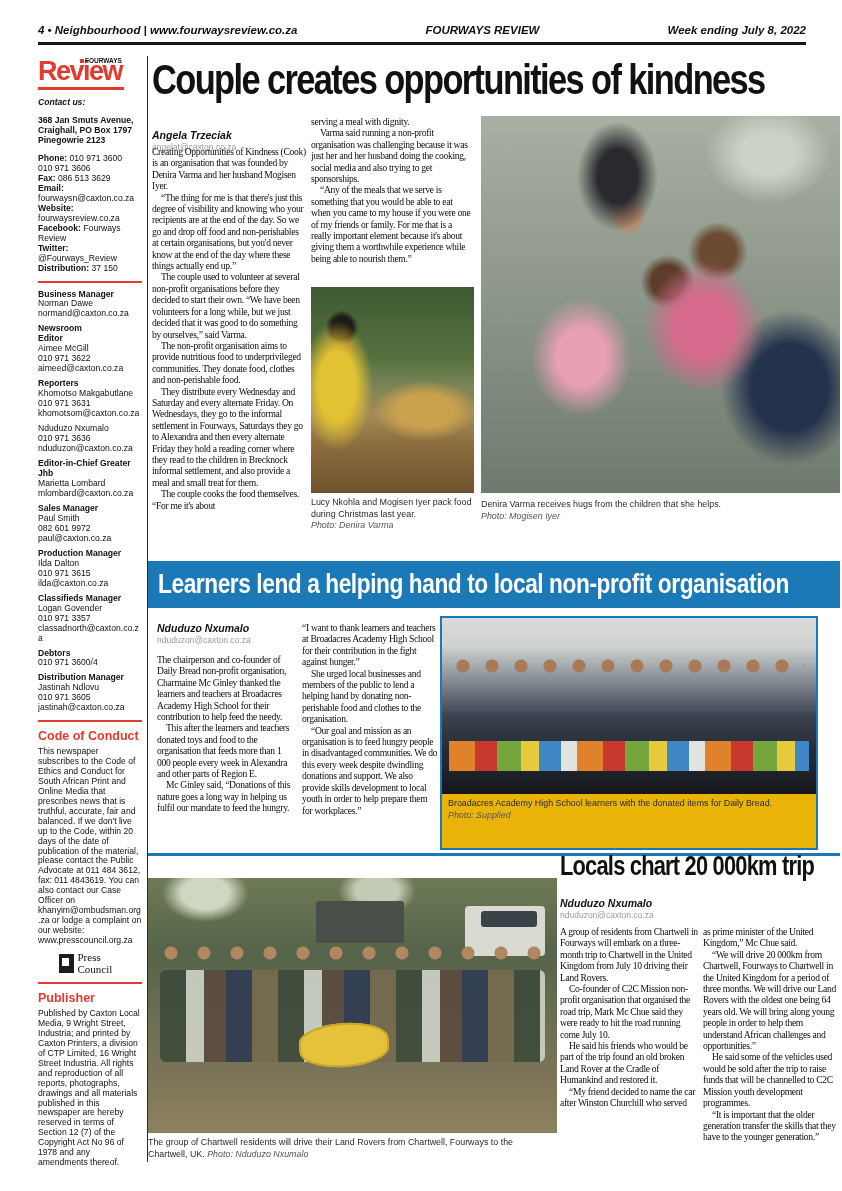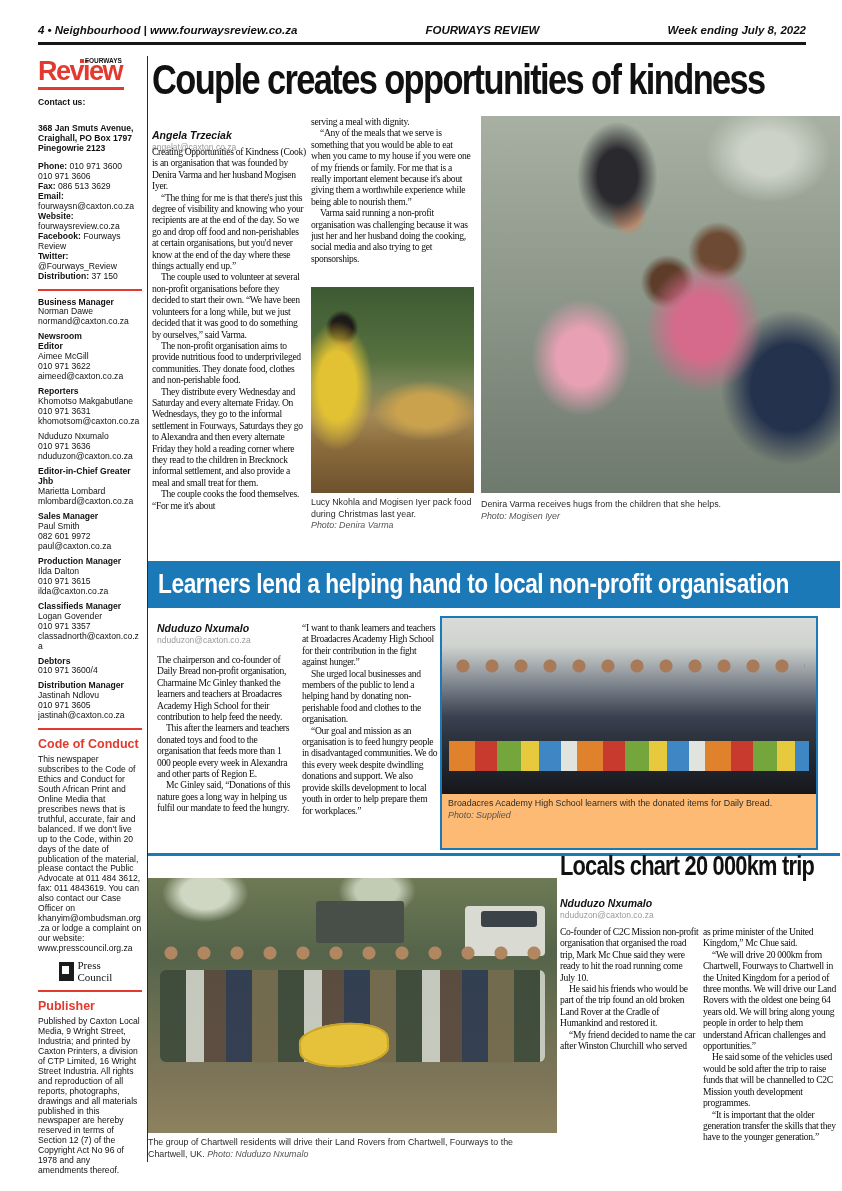--- a/index.html
+++ b/index.html
@@ -18,21 +18,21 @@
   .v-rule{ position:absolute; left:147px; top:56px; width:1px; height:1106px; background:#2a2a2a; }
 
   
   .sidebar{ position:absolute; left:38px; top:56px; width:104px; height:1122px; overflow:hidden;
     font-size:8.6px; line-height:1.16; overflow-wrap:anywhere; }
   .logo{ position:relative; height:38px; margin-bottom:4px; }
   .logo-main{ font-weight:800; font-size:27px; letter-spacing:-1.5px; color:var(--red); line-height:30px; }
   .logo-sub{ position:absolute; left:42px; top:1px; font-size:6.5px; font-weight:700; color:#111; display:flex; align-items:center; gap:1px;}
   .red-sq{ width:4px; height:4px; background:var(--red); display:inline-block; }
   .logo-bar{ position:absolute; left:0; top:31px; width:86px; height:3px; background:var(--red); }
-  .contact-h{ font-weight:700; margin:4px 0 16px; }
+  .contact-h{ font-weight:700; margin:4px 0 8px;font-style:italic; }
   .addr div{ font-weight:700; }
   .contact-list{ margin-top:8px; }
   .cline .cl-b{ font-weight:700; }
   .red-div{ height:2px; background:var(--red); margin:7px 0; }
   .staff-sec{ margin-bottom:5px; }
   .staff-sec .t{ font-weight:700; }
   .side-h{ color:var(--red); font-weight:700; font-size:12.5px; margin:1px 0 3px; }
   .side-body{ margin-bottom:4px; }
   .press-logo{ display:flex; gap:4px; align-items:center; margin:6px auto 4px; width:fit-content;
     font-family:"Liberation Serif",serif; font-size:11px; }
@@ -114,21 +114,21 @@
 
   
   .banner{ position:absolute; left:148px; top:561px; width:692px; height:47px; background:var(--blue);
     color:#fff; display:flex; align-items:center; padding-left:10px; }
   .banner-text{ font:700 27px "Liberation Sans",sans-serif; letter-spacing:-.5px; white-space:nowrap;
     transform:scaleX(.84); transform-origin:left center; }
   .a2wrap{ position:absolute; left:148px; top:608px; width:692px; height:248px; border-bottom:3px solid var(--blue); }
   .byline2{ left:9px; top:14px; }
   #a2c1{ left:9px; top:46px; width:138px; height:196px; }
   #a2c2{ left:154px; top:14px; width:136px; height:228px; }
-  .photoCbox{ position:absolute; left:292px; top:8px; width:378px; height:234px; border:2px solid var(--blue); background:#fdba74; }
+  .photoCbox{ position:absolute; left:292px; top:8px; width:378px; height:234px; border:2px solid var(--blue); background:#eab308; }
   .capC{ position:static; padding:4px 6px; }
 
   
   #a3c1{ left:560px; top:926px; width:139px; height:262px; }
   #a3c2{ left:703px; top:926px; width:137px; height:262px; }
 </style>
 </head>
 <body>
 
 <div class="masthead">
@@ -273,22 +273,22 @@
 <p>Creating Opportunities of Kindness (Cook) is an organisation that was founded by Denira Varma and her husband Mogisen Iyer.</p>
     <p>“The thing for me is that there's just this degree of visibility and knowing who your recipients are at the end of the day. So we go and drop off food and non-perishables at certain organisations, but you'd never know at the end of the day where these things actually end up.”</p>
     <p>The couple used to volunteer at several non-profit organisations before they decided to start their own. “We have been volunteers for a long while, but we just decided that it was good to do something by ourselves,” said Varma.</p>
     <p>The non-profit organisation aims to provide nutritious food to underprivileged communities. They donate food, clothes and non-perishable food.</p>
     <p>They distribute every Wednesday and Saturday and every alternate Friday. On Wednesdays, they go to the informal settlement in Fourways, Saturdays they go to Alexandra and then every alternate Friday they hold a reading corner where they read to the children in Brecknock informal settlement, and also provide a meal and small treat for them.</p>
     <p>The couple cooks the food themselves. “For me it's about</p>
   </div>
 <div class="col" id="a1c2">
 
 <p>serving a meal with dignity.</p>
+    <p>Varma said running a non-profit organisation was challenging because it was just her and her husband doing the cooking, social media and also trying to get sponsorships.</p>
     <p>“Any of the meals that we serve is something that you would be able to eat when you came to my house if you were one of my friends or family. For me that is a really important element because it's about giving them a worthwhile experience while being able to nourish them.”</p>
-    <p>Varma said running a non-profit organisation was challenging because it was just her and her husband doing the cooking, social media and also trying to get sponsorships.</p>
   </div>
 <div class="ph photoA"></div>
 <div class="caption capA">
   <span>Lucy Nkohla and Mogisen Iyer pack food during Christmas last year.</span>
   <span class="credit">Photo: Denira Varma</span>
 </div>
 <div class="ph photoB"></div>
 <div class="caption capB">
   <span>Denira Varma receives hugs from the children that she helps.</span>
   <span class="credit">Photo: Mogisen Iyer</span>
@@ -338,20 +338,21 @@
   <div class="pd-heads"></div>
   <div class="pd-crowd"></div>
   <div class="pd-sign"></div>
 </div>
 <div class="caption capD">
   <span>The group of Chartwell residents will drive their Land Rovers from Chartwell, Fourways to the Chartwell, UK.</span>
   <span class="credit inline">Photo: Nduduzo Nxumalo</span>
 </div>
 <div class="col" id="a3c1">
 
+<p>A group of residents from Chartwell in Fourways will embark on a three-month trip to Chartwell in the United Kingdom from July 10 driving their Land Rovers.</p>
     <p>Co-founder of C2C Mission non-profit organisation that organised the road trip, Mark Mc Chue said they were ready to hit the road running come July 10.</p>
     <p>He said his friends who would be part of the trip found an old broken Land Rover at the Cradle of Humankind and restored it.</p>
     <p>“My friend decided to name the car after Winston Churchill who served</p>
   </div>
 <div class="col" id="a3c2">
 
 <p>as prime minister of the United Kingdom,” Mc Chue said.</p>
     <p>“We will drive 20 000km from Chartwell, Fourways to Chartwell in the United Kingdom for a period of three months. We will drive our Land Rovers with the oldest one being 64 years old. We will bring along young people in order to help them understand African challenges and opportunities.”</p>
     <p>He said some of the vehicles used would be sold after the trip to raise funds that will be channelled to C2C Mission youth development programmes.</p>
     <p>“It is important that the older generation transfer the skills that they have to the younger generation.”</p>

